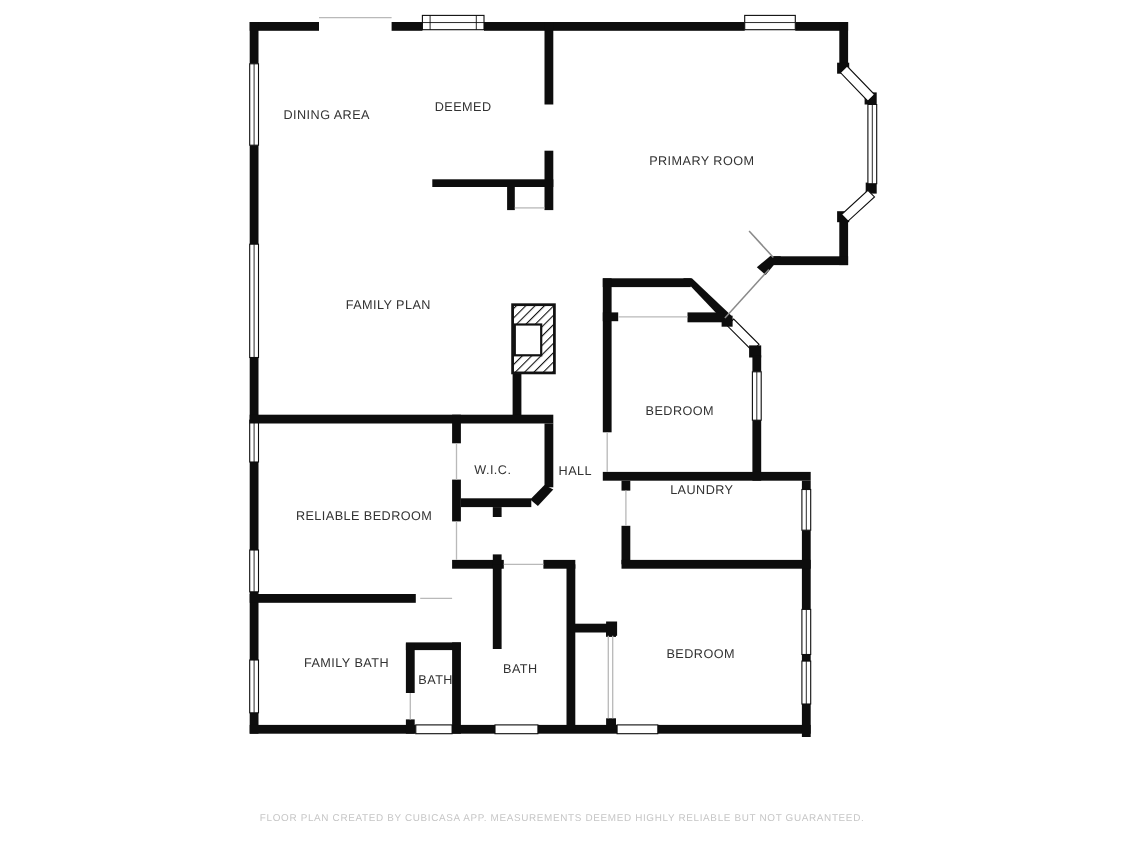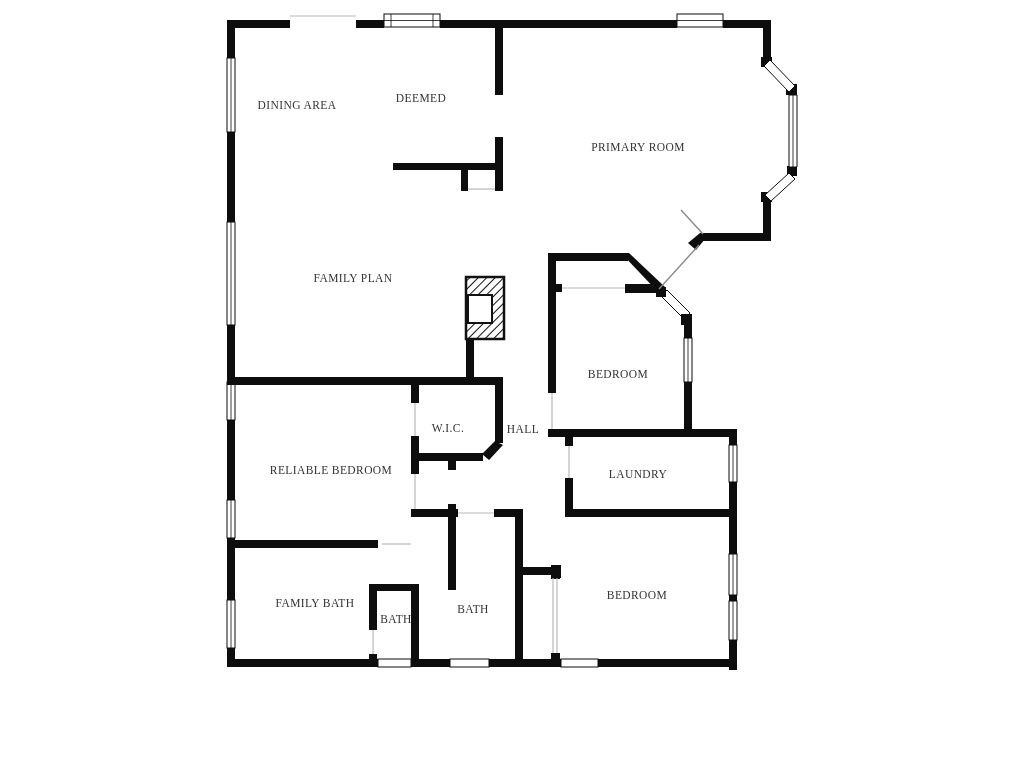--- a/index.html
+++ b/index.html
@@ -1,20 +1,20 @@
 <!DOCTYPE html>
 <html><head>
 <meta charset="utf-8">
 <style>
   html,body{margin:0;padding:0;background:#fff;}
   #stage{
     position:relative;
     width:1024px;height:768px;
     background:var(--bg,#fff);
-    font-family:Liberation Serif, serif;
+    font-family:Liberation Sans, sans-serif;
     overflow:hidden;
   }
   #plan-svg{position:absolute;left:0;top:0;}
   .wall{fill:var(--wall,#0d0d0d);stroke:none;}
   .win{fill:#ffffff;stroke:var(--wall,#0d0d0d);stroke-width:1;}
   .winline{stroke:var(--wall,#0d0d0d);stroke-width:0.8;fill:none;}
   .open{stroke:#b9b9b9;stroke-width:1.2;fill:none;}
   .doorleaf{stroke:#8a8a8a;stroke-width:1.4;fill:none;}
   .room-label{
     position:absolute;
@@ -204,19 +204,20 @@
   </svg>
 
   <div class="room-label" style="left:297px;top:105px">DINING AREA</div>
   <div class="room-label" style="left:421px;top:98px">DEEMED</div>
   <div class="room-label" style="left:638px;top:147px">PRIMARY ROOM</div>
   <div class="room-label" style="left:353px;top:278px">FAMILY PLAN</div>
   <div class="room-label" style="left:618px;top:374px">BEDROOM</div>
   <div class="room-label" style="left:523px;top:429px">HALL</div>
   <div class="room-label" style="left:448px;top:428px">W.I.C.</div>
   <div class="room-label" style="left:331px;top:470px">RELIABLE BEDROOM</div>
-  <div class="room-label" style="left:638px;top:474px">LAUNDRY</div>
+  <div class="room-label" style="left:638px;top:446px">LAUNDRY</div>
   <div class="room-label" style="left:315px;top:603px">FAMILY BATH</div>
   <div class="room-label" style="left:396px;top:619px">BATH</div>
   <div class="room-label" style="left:473px;top:609px">BATH</div>
   <div class="room-label" style="left:637px;top:595px">BEDROOM</div>
 
+  <div class="footer-note" style="left:511px;top:743px">FLOOR PLAN CREATED BY CUBICASA APP. MEASUREMENTS DEEMED HIGHLY RELIABLE BUT NOT GUARANTEED.</div>
 </div>
 
 </body></html>

